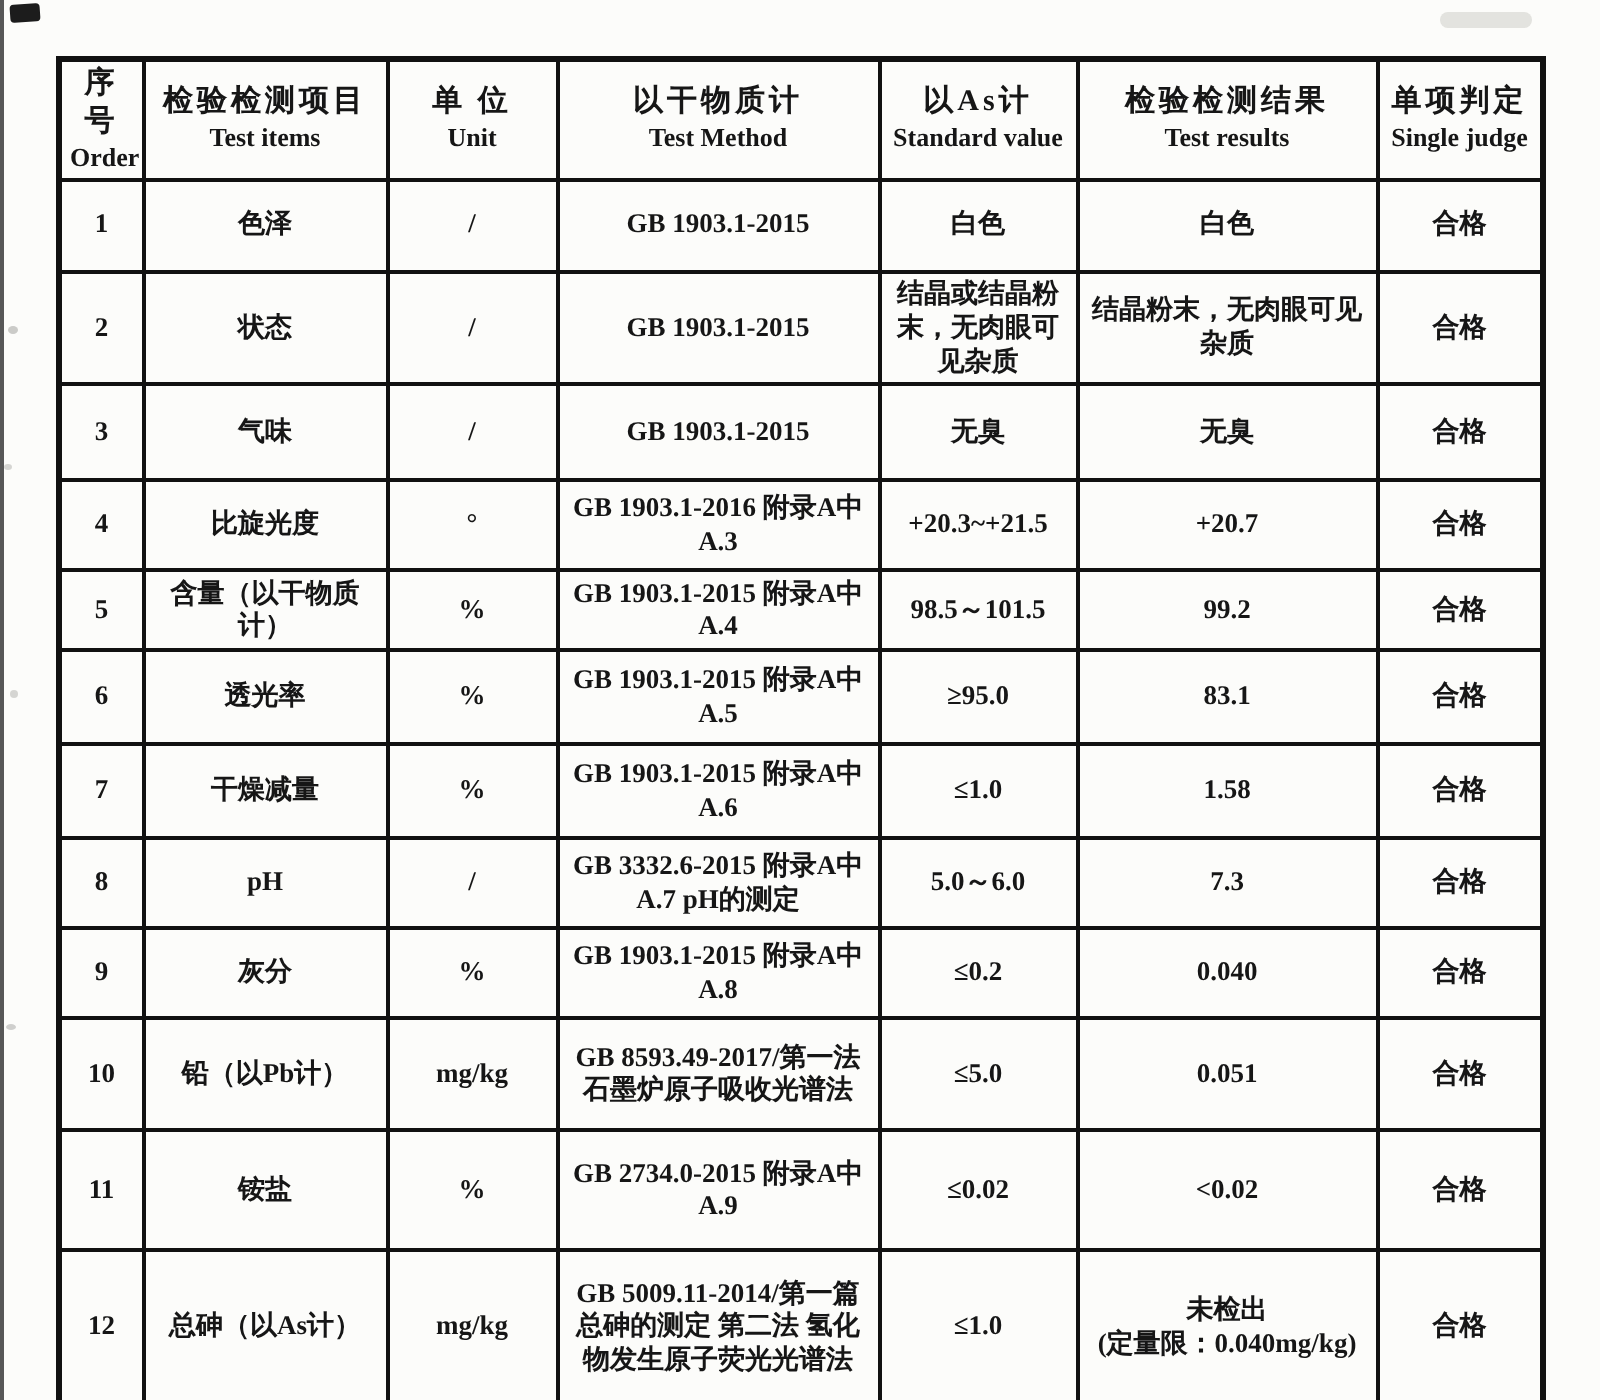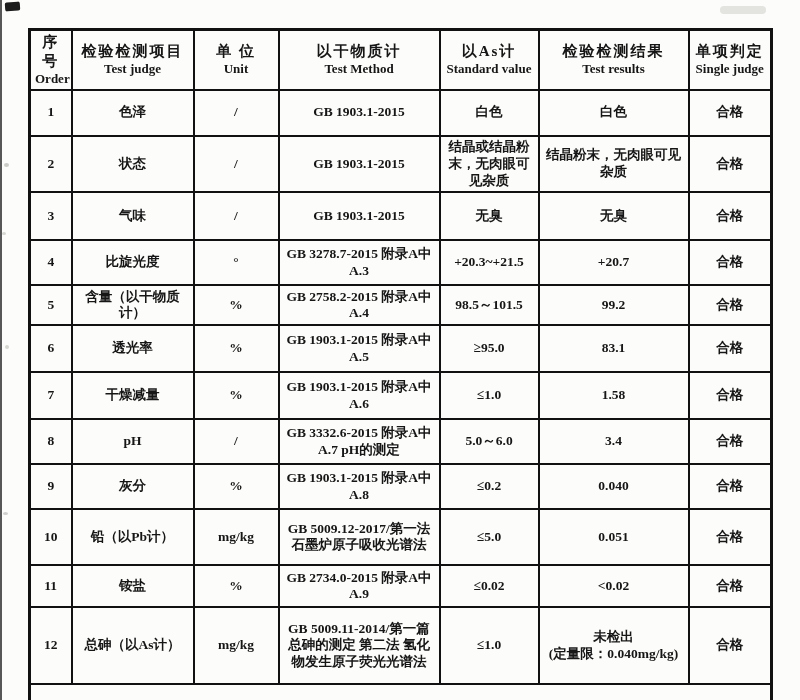--- a/index.html
+++ b/index.html
@@ -61,21 +61,21 @@
   tr.row-1 { height: 46px; }
   tr.row-2 { height: 53px; }
   tr.row-3 { height: 48px; }
   tr.row-4 { height: 45px; }
   tr.row-5 { height: 40px; }
   tr.row-6 { height: 47px; }
   tr.row-7 { height: 47px; }
   tr.row-8 { height: 45px; }
   tr.row-9 { height: 45px; }
   tr.row-10 { height: 56px; }
-  tr.row-11 { height: 42px; }
+  tr.row-11 { height: 60px; }
   tr.row-12 { height: 77px; }
   tr.row-footer { height: 60px; }
   tr.row-footer td {
     text-align: left;
     vertical-align: bottom;
     padding: 0 0 0 14px;
     font-size: 16px;
     letter-spacing: 3px;
   }
 </style>
@@ -98,21 +98,21 @@
         <col class="c1">
         <col class="c2">
         <col class="c3">
       <col class="c4">
         <col class="c5">
         <col class="c6">
     </colgroup>
     <thead>
       <tr class="hdr" id="header-row">
           <th><div class="h-zh">序号</div><div class="h-en">Order</div></th>
-          <th><div class="h-zh">检验检测项目</div><div class="h-en">Test judge</div></th>
+          <th><div class="h-zh">检验检测项目</div><div class="h-en">Test items</div></th>
           <th><div class="h-zh">单 位</div><div class="h-en">Unit</div></th>
           <th><div class="h-zh">以干物质计</div><div class="h-en">Test Method</div></th>
           <th><div class="h-zh">以As计</div><div class="h-en">Standard value</div></th>
           <th><div class="h-zh">检验检测结果</div><div class="h-en">Test results</div></th>
           <th><div class="h-zh">单项判定</div><div class="h-en">Single judge</div></th>
         </tr>
     </thead>
     <tbody id="body-rows">
         <tr class="row-1">
           <td>1</td>
@@ -138,30 +138,30 @@
           <td>/</td>
           <td>GB 1903.1-2015</td>
           <td>无臭</td>
           <td>无臭</td>
           <td>合格</td>
         </tr>
         <tr class="row-4">
           <td>4</td>
           <td>比旋光度</td>
           <td>°</td>
-          <td>GB 3278.7-2015 附录A中 A.3</td>
+          <td>GB 1903.1-2016 附录A中 A.3</td>
           <td>+20.3~+21.5</td>
           <td>+20.7</td>
           <td>合格</td>
         </tr>
         <tr class="row-5">
           <td>5</td>
           <td>含量（以干物质计）</td>
           <td>%</td>
-          <td>GB 2758.2-2015 附录A中 A.4</td>
+          <td>GB 1903.1-2015 附录A中 A.4</td>
           <td>98.5～101.5</td>
           <td>99.2</td>
           <td>合格</td>
         </tr>
         <tr class="row-6">
           <td>6</td>
           <td>透光率</td>
           <td>%</td>
           <td>GB 1903.1-2015 附录A中 A.5</td>
           <td>≥95.0</td>
@@ -176,37 +176,37 @@
           <td>≤1.0</td>
           <td>1.58</td>
           <td>合格</td>
         </tr>
         <tr class="row-8">
           <td>8</td>
           <td>pH</td>
           <td>/</td>
           <td>GB 3332.6-2015 附录A中 A.7 pH的测定</td>
           <td>5.0～6.0</td>
-          <td>3.4</td>
+          <td>7.3</td>
           <td>合格</td>
         </tr>
         <tr class="row-9">
           <td>9</td>
           <td>灰分</td>
           <td>%</td>
           <td>GB 1903.1-2015 附录A中 A.8</td>
           <td>≤0.2</td>
           <td>0.040</td>
           <td>合格</td>
         </tr>
         <tr class="row-10">
           <td>10</td>
           <td>铅（以Pb计）</td>
           <td>mg/kg</td>
-          <td>GB 5009.12-2017/第一法 石墨炉原子吸收光谱法</td>
+          <td>GB 8593.49-2017/第一法 石墨炉原子吸收光谱法</td>
           <td>≤5.0</td>
           <td>0.051</td>
           <td>合格</td>
         </tr>
         <tr class="row-11">
           <td>11</td>
           <td>铵盐</td>
           <td>%</td>
           <td>GB 2734.0-2015 附录A中 A.9</td>
           <td>≤0.02</td>

